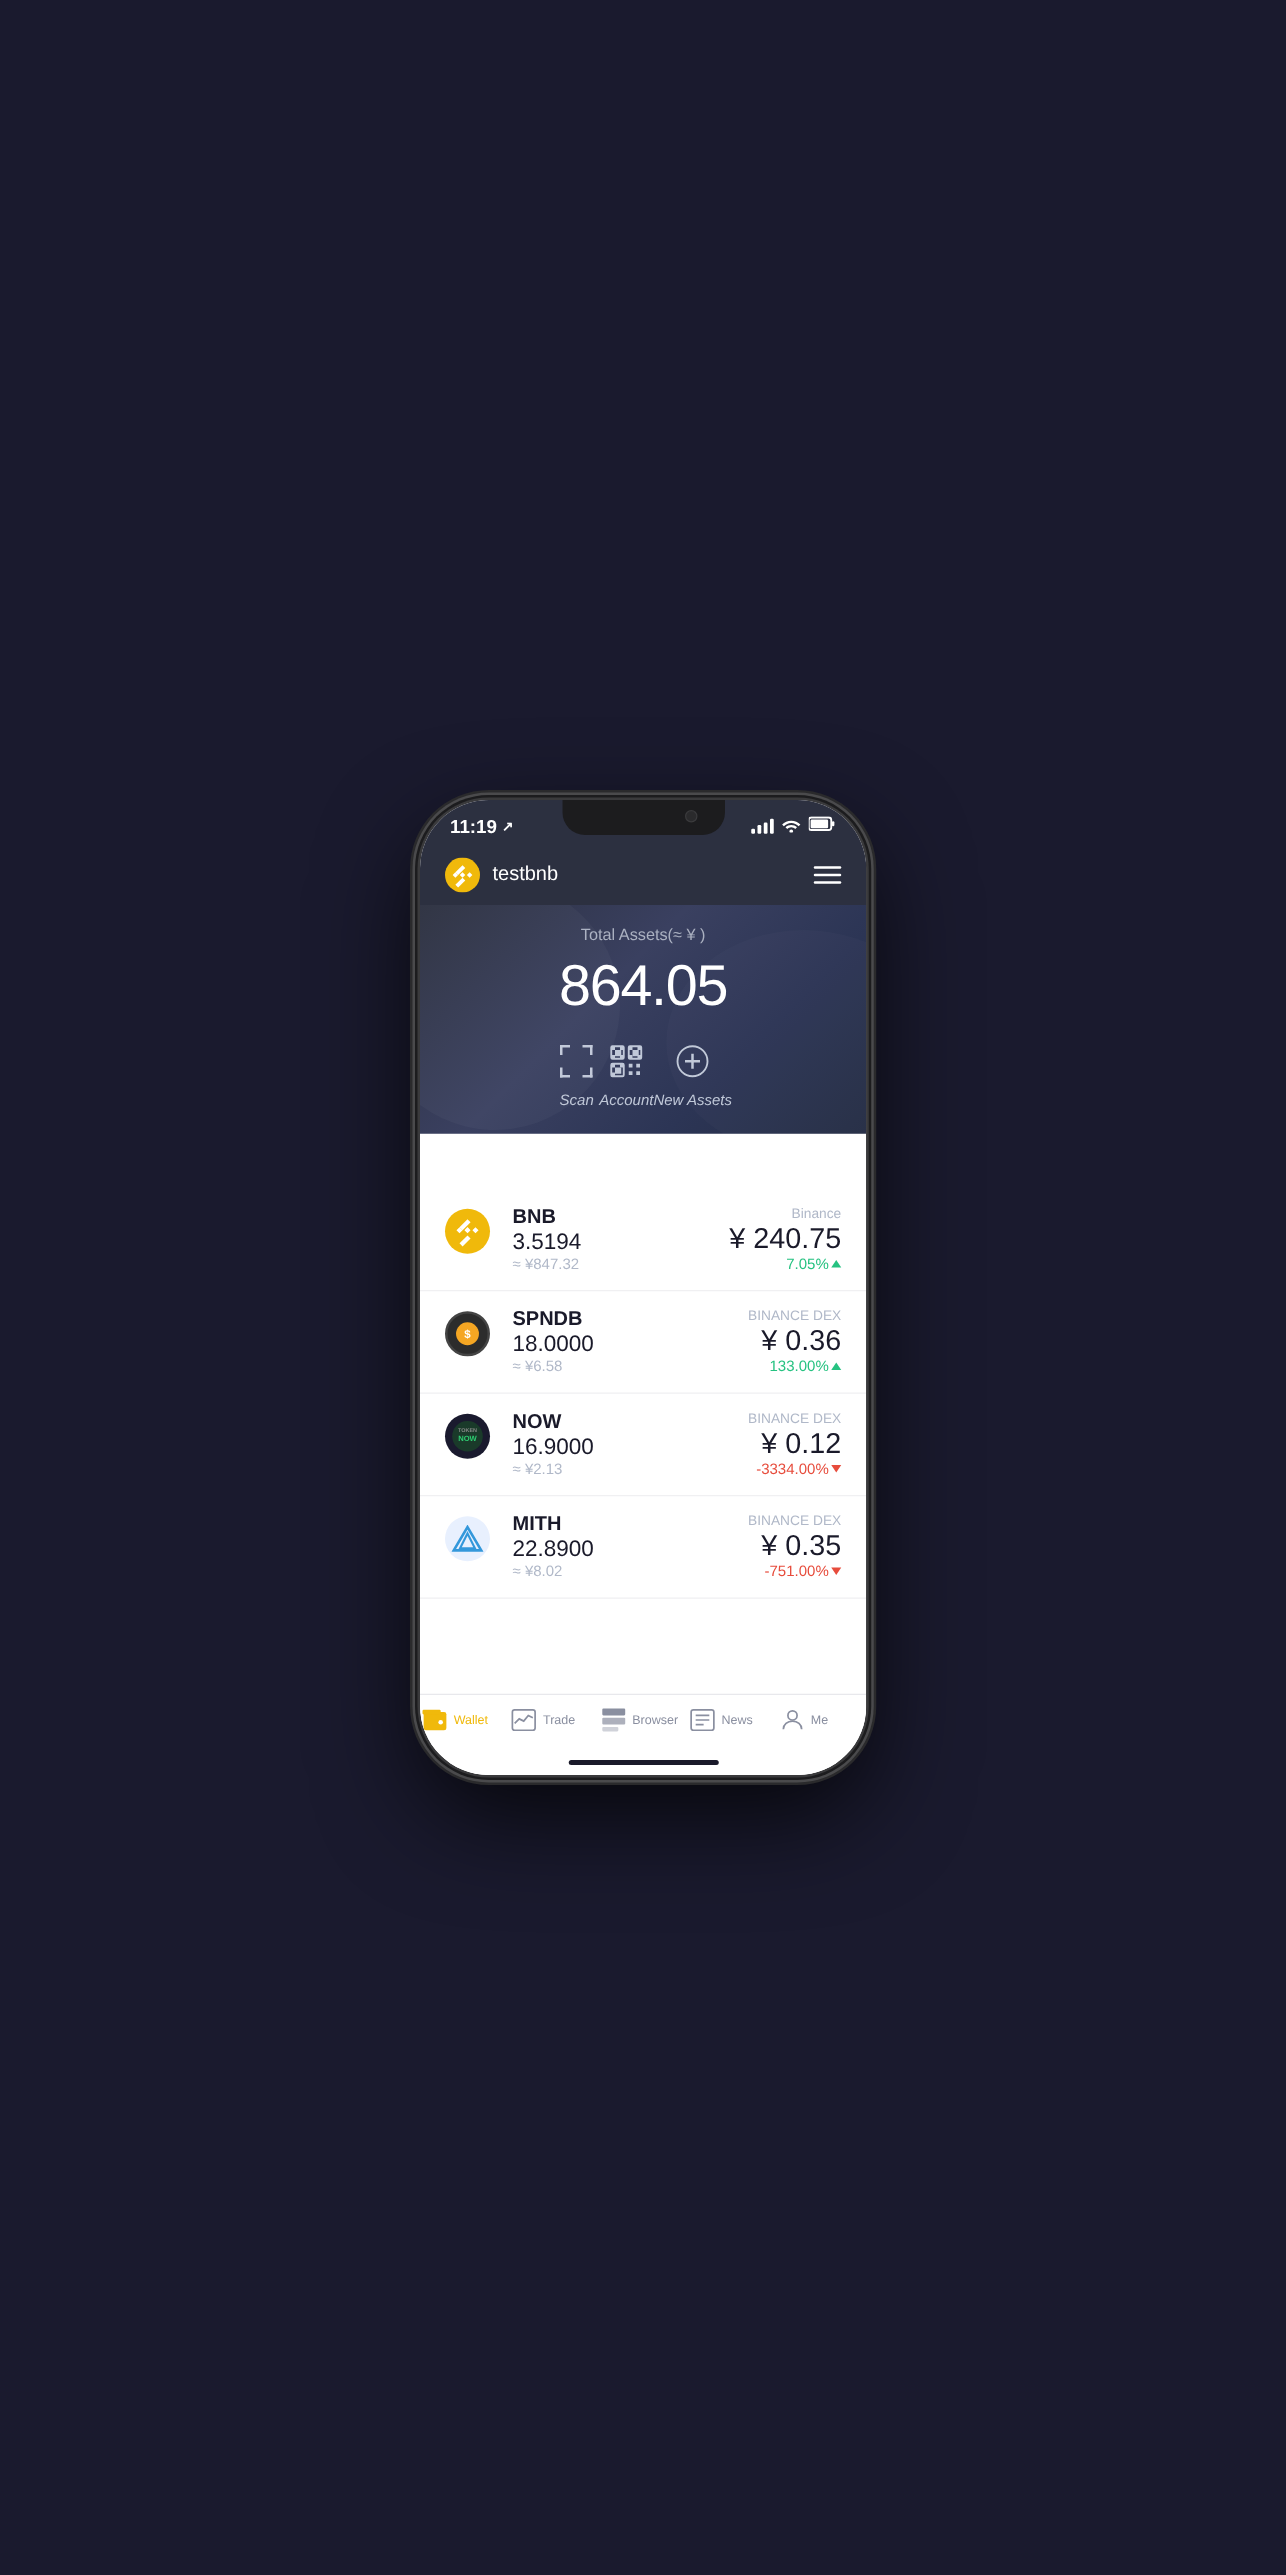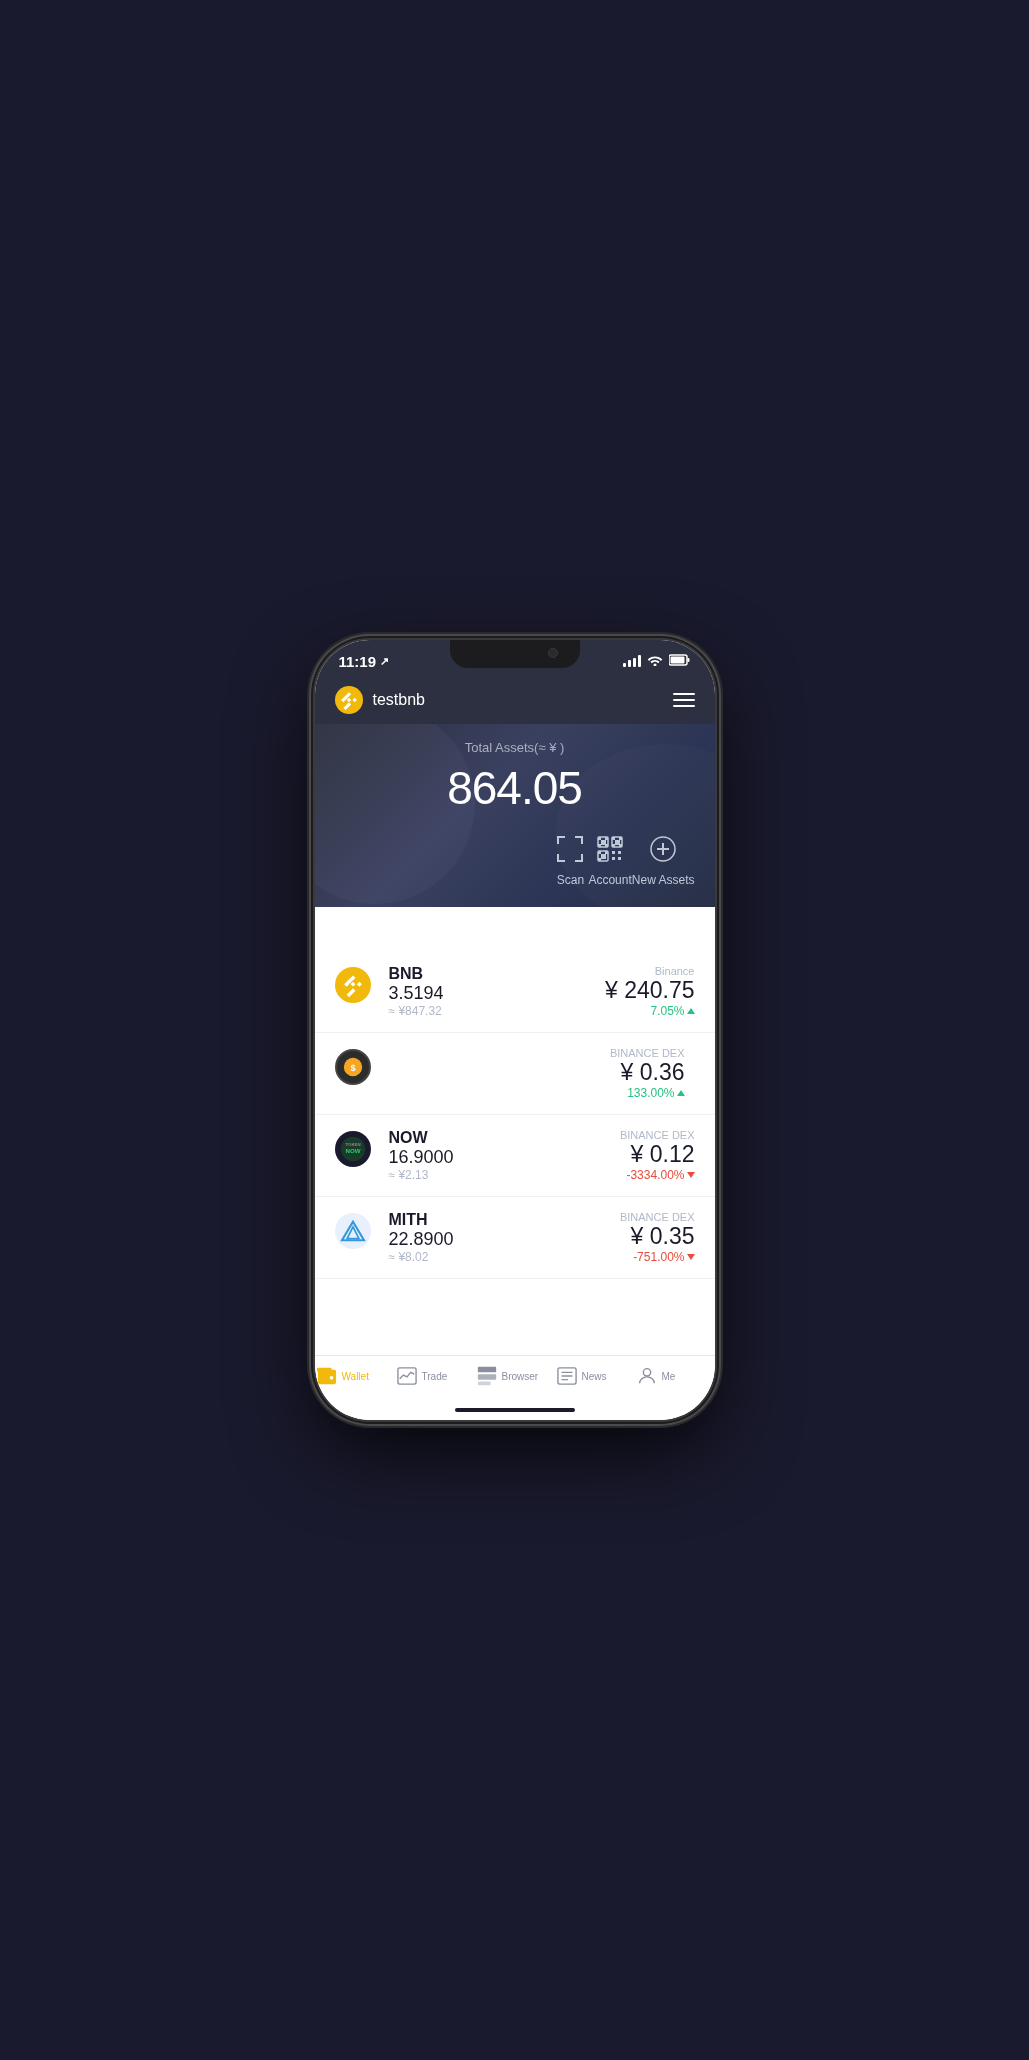--- a/index.html
+++ b/index.html
@@ -6,21 +6,21 @@
     body {
       background: #1a1a2e;
       display: flex;
       justify-content: center;
       align-items: center;
       min-height: 100vh;
       font-family: -apple-system, BlinkMacSystemFont, 'SF Pro Display', 'Helvetica Neue', sans-serif;
     }
 
     .phone-frame {
-      width: 400px;
+      width: 357px;
       height: 780px;
       background: #1c1c1e;
       border-radius: 55px;
       position: relative;
       box-shadow:
         0 0 0 2px #3a3a3c,
         0 0 0 4px #1c1c1e,
         0 0 0 6px #4a4a4c,
         0 0 0 8px #2a2a2c,
         0 30px 80px rgba(0,0,0,0.8),
@@ -198,22 +198,23 @@
     }
     .total-assets-value {
       color: #fff;
       font-size: 46px;
       font-weight: 300;
       letter-spacing: -1px;
       margin-bottom: 16px;
     }
     .hero-actions {
       display: flex;
-      justify-content: flex-end;
+      justify-content: center;
       margin-top: 8px;
+      font-style: italic;
     }
     .hero-action {
       display: flex;
       flex-direction: column;
       align-items: center;
       gap: 6px;
       color: #c0c8d8;
       font-size: 12px;
       cursor: pointer;
     }
@@ -512,20 +513,27 @@
 
       <div class="asset-item">
         <div class="asset-icon-wrap">
           <div class="asset-icon" style="background:#2c2c2c; border:2px solid #444;">
             <svg width="22" height="22" viewBox="0 0 24 24">
               <circle cx="12" cy="12" r="10" fill="#f5a623"></circle>
               <text x="12" y="16" text-anchor="middle" fill="white" font-size="10" font-weight="bold">$</text>
             </svg>
           </div>
         </div>
+        <div>
+          <div class="asset-name-row">
+            <span class="asset-name">SPNDB</span>
+          </div>
+          <div class="asset-balance">18.0000</div>
+          <div class="asset-balance-yen">≈ ¥6.58</div>
+        </div>
         <div style="text-align:right;">
           <div class="asset-source">BINANCE DEX</div>
           <div class="asset-price">¥ 0.36</div>
           <div class="asset-change change-up">
             <span>133.00%</span>
             <span class="arrow-up"></span>
           </div>
         </div>
       </div>
 

